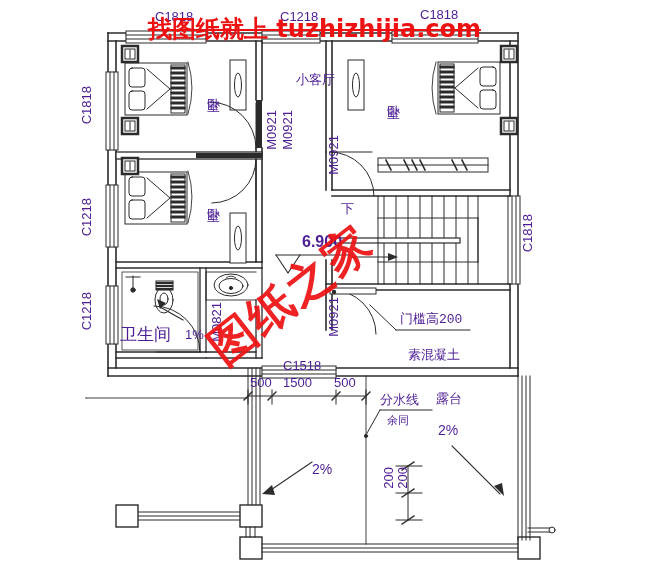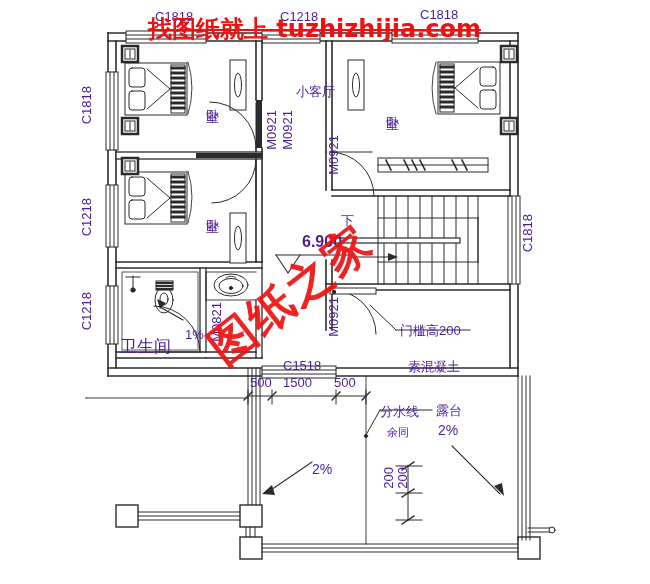--- a/index.html
+++ b/index.html
@@ -20,21 +20,21 @@
     width: 650px; height: 584px;
   }
   .lbl {
     position: absolute;
     color: #4c1d95;
     font-family: "Liberation Sans", sans-serif;
     white-space: nowrap;
     line-height: 1;
     user-select: none;
   }
-  .lbl.cn { font-family: Liberation Sans, sans-serif; margin-top: 11px; }
+  .lbl.cn { font-family: Liberation Mono, monospace; }
   .vert { writing-mode: vertical-rl; transform: rotate(180deg); transform-origin: center; }
   .vert-cn { writing-mode: vertical-rl; }
   .wm {
     position: absolute;
     color: #ee1111;
     font-weight: bold;
     white-space: nowrap;
     user-select: none;
     pointer-events: none;
   }

